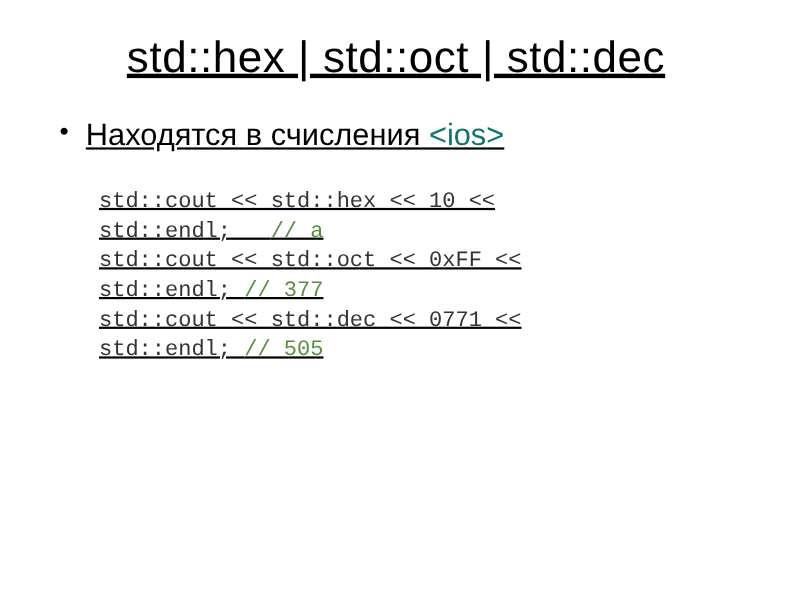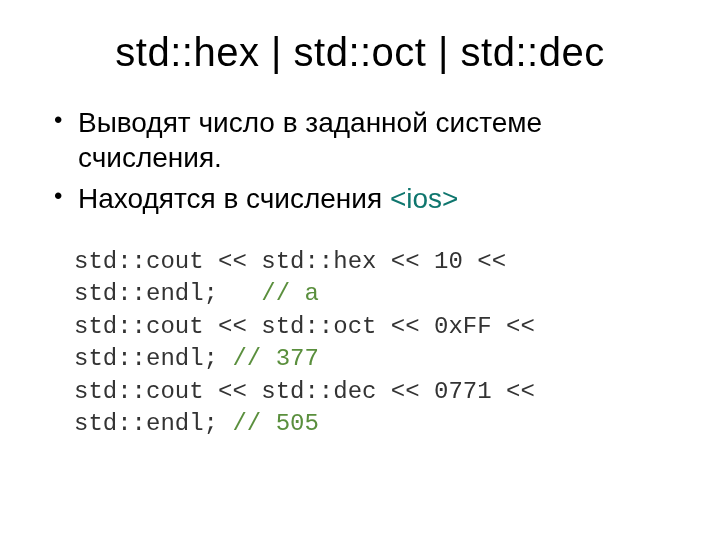--- a/index.html
+++ b/index.html
@@ -9,20 +9,21 @@
     height: 540px;
     background: #fff;
     font-family: Arial, Helvetica, sans-serif;
     color: #000;
   }
   .slide {
     box-sizing: border-box;
     width: 720px;
     height: 540px;
     padding: 20px 50px 30px 50px;
+    text-decoration: underline;
   }
   h1.title {
     font-weight: 400;
     font-size: 40px;
     text-align: center;
     margin: 10px 0 30px 0;
     letter-spacing: 0.5px;
   }
   ul.bullets {
     list-style: none;
@@ -41,39 +42,36 @@
     position: absolute;
     left: 4px;
     top: 0;
     font-size: 24px;
   }
   .header-ref {
     color: #0f766e;
   }
   .code {
     font-family: Consolas, "Courier New", monospace;
-    font-size: 24px;
+    font-size: 20px;
     line-height: 1.35;
     white-space: pre;
-    margin-left: 24px;
+    margin-left: 40px;
     color: #333;
   }
   .code .comment { color: #5a8f3d; }
 </style>
 </head>
 <body>
 
 <div class="slide">
 
   <h1 class="title">std::hex | std::oct | std::dec</h1>
 
   <ul class="bullets">
-    <li>
-      <span>Выводят число в заданной системе счисления.</span>
-    </li>
     <li>
       <span>Находятся в счисления </span><span class="header-ref">&lt;ios&gt;</span>
     </li>
   </ul>
 
   <div class="code"><span>std::cout &lt;&lt; std::hex &lt;&lt; 10 &lt;&lt;</span>
 <span>std::endl;   </span><span class="comment">// a</span>
 <span>std::cout &lt;&lt; std::oct &lt;&lt; 0xFF &lt;&lt;</span>
 <span>std::endl; </span><span class="comment">// 377</span>
 <span>std::cout &lt;&lt; std::dec &lt;&lt; 0771 &lt;&lt;</span>

